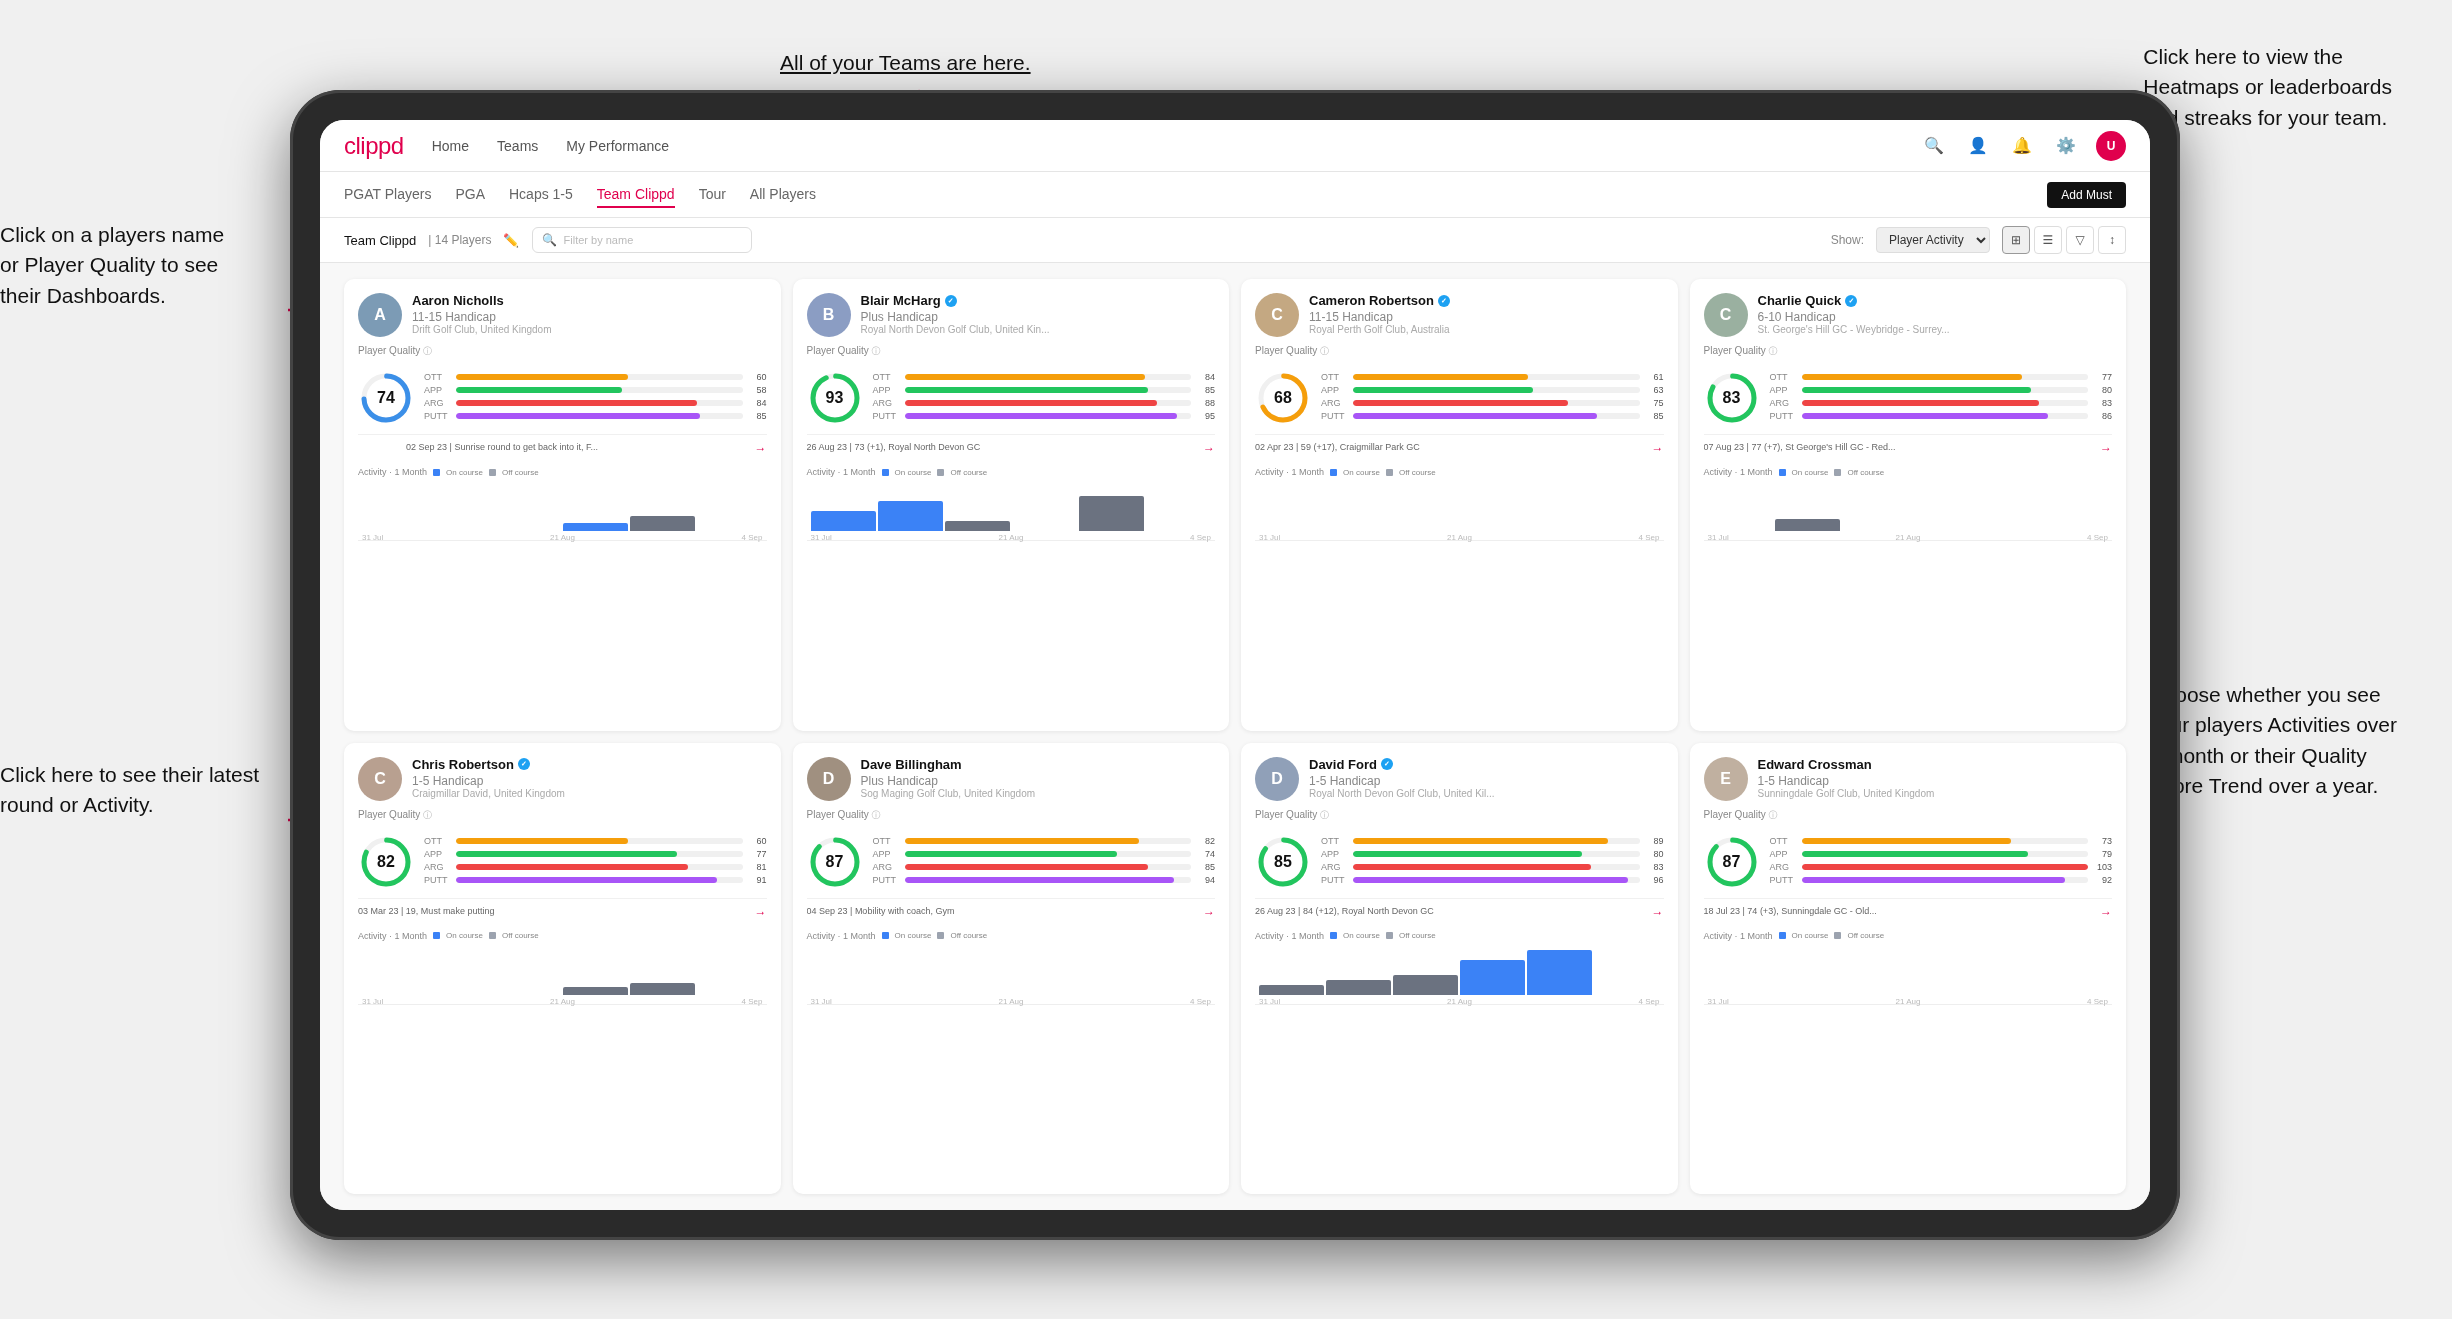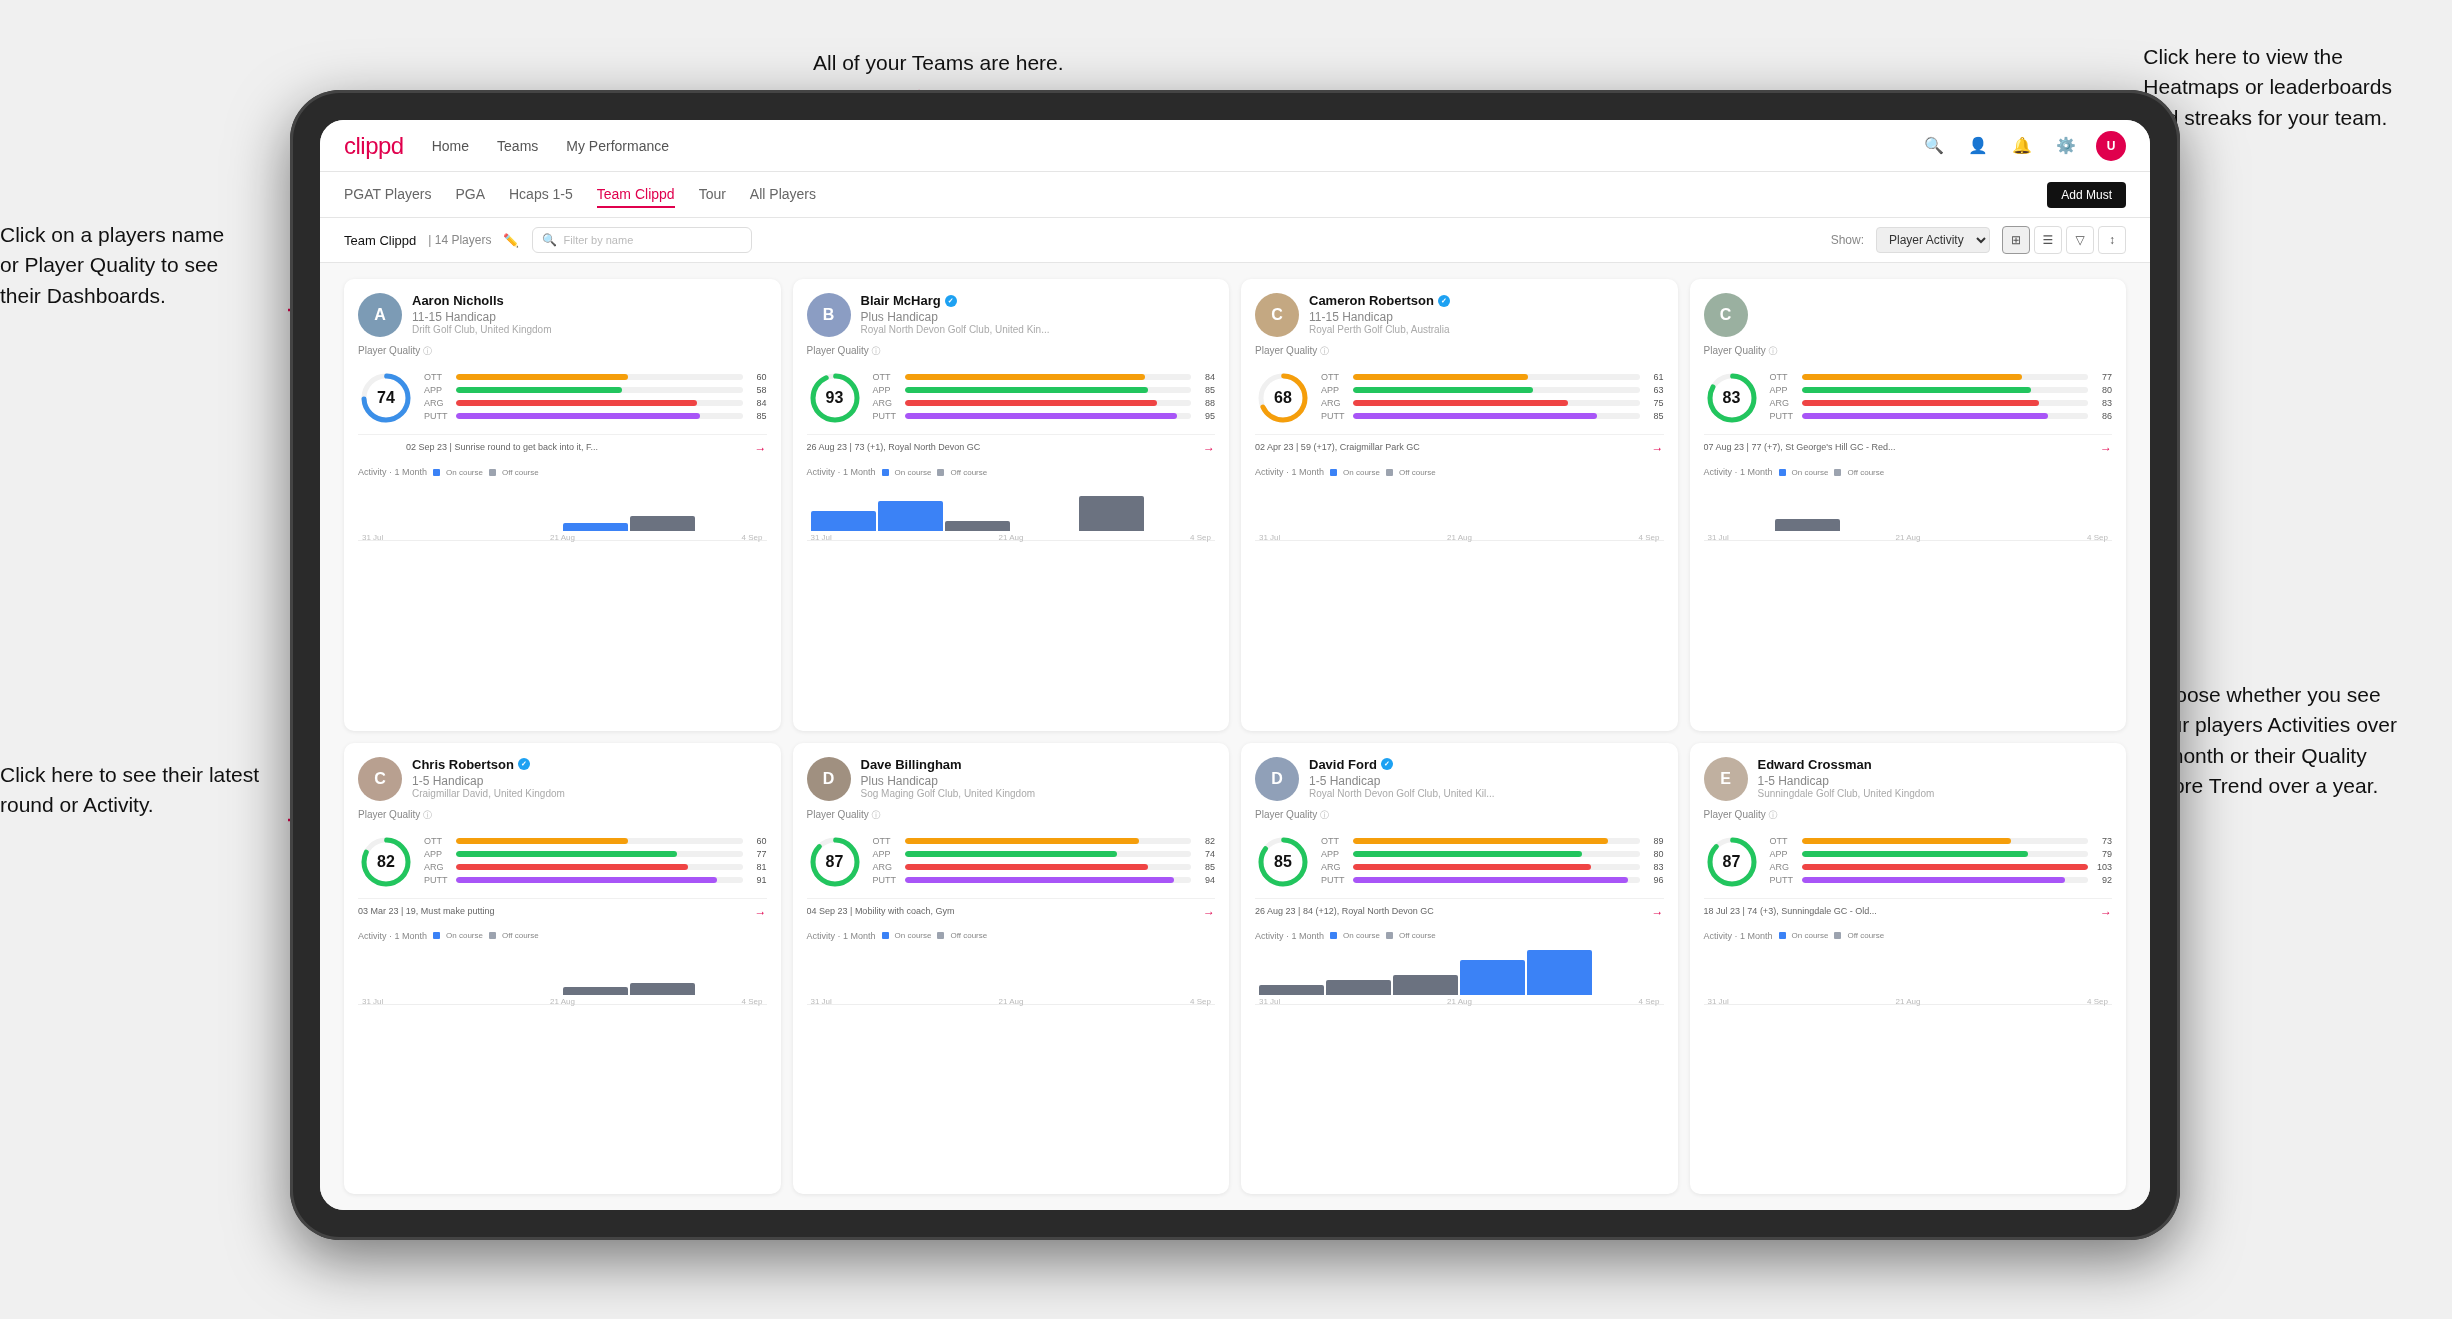--- a/index.html
+++ b/index.html
@@ -430,21 +430,21 @@
     
     .arrow-svg {
       position: absolute;
       overflow: visible;
       pointer-events: none;
     }
   </style>
 </head>
 <body>
 
-<div class="ann-text" style="left: 813px; top: 48px; ">
+<div class="ann-text" style="left: 780px; top: 48px;  text-decoration: underline;">
   <span>All of your Teams are here.</span>
 </div>
 
 <svg class="arrow-svg" style="left:0;top:0;width:2452px;height:1319px;">
 
   <line x1="920" y1="90" x2="900" y2="220" stroke="#e0004d" stroke-width="2.5"></line>
   <polygon points="895,215 905,215 900,228" fill="#e0004d"></polygon>
 
   <line x1="1410" y1="95" x2="1280" y2="225" stroke="#e0004d" stroke-width="2.5"></line>
   <polygon points="1276,220 1284,224 1273,230" fill="#e0004d"></polygon>
@@ -792,20 +792,28 @@
           <span>31 Jul</span>
                 <span>21 Aug</span>
                 <span>4 Sep</span>
         </div>
       </div>
     </div>
   </div>
         <div class="player-card">
     <div class="card-header">
       <div class="player-avatar" style="background:#9ab0a0;">C</div>
+      <div class="player-info">
+        <div class="player-name">
+          Charlie Quick
+          <span class="verified-badge">✓</span>
+        </div>
+        <div class="player-handicap">6-10 Handicap</div>
+        <div class="player-club">St. George's Hill GC - Weybridge - Surrey...</div>
+      </div>
     </div>
     <div class="quality-label">Player Quality <span style="color:#bbb;font-size:9px;">ⓘ</span></div>
     <div class="quality-section">
       <div class="circle-score">
         <svg viewBox="0 0 56 56">
           <circle cx="28" cy="28" r="22" fill="none" stroke="#f0f0f0" stroke-width="5"></circle>
           <circle cx="28" cy="28" r="22" fill="none" stroke="#22c55e" stroke-width="5" stroke-dasharray="114.73096370909923 23.499113048851655" stroke-dashoffset="34.55751918948772" stroke-linecap="round"></circle>
         </svg>
         <div class="circle-score-text">83</div>
       </div>

